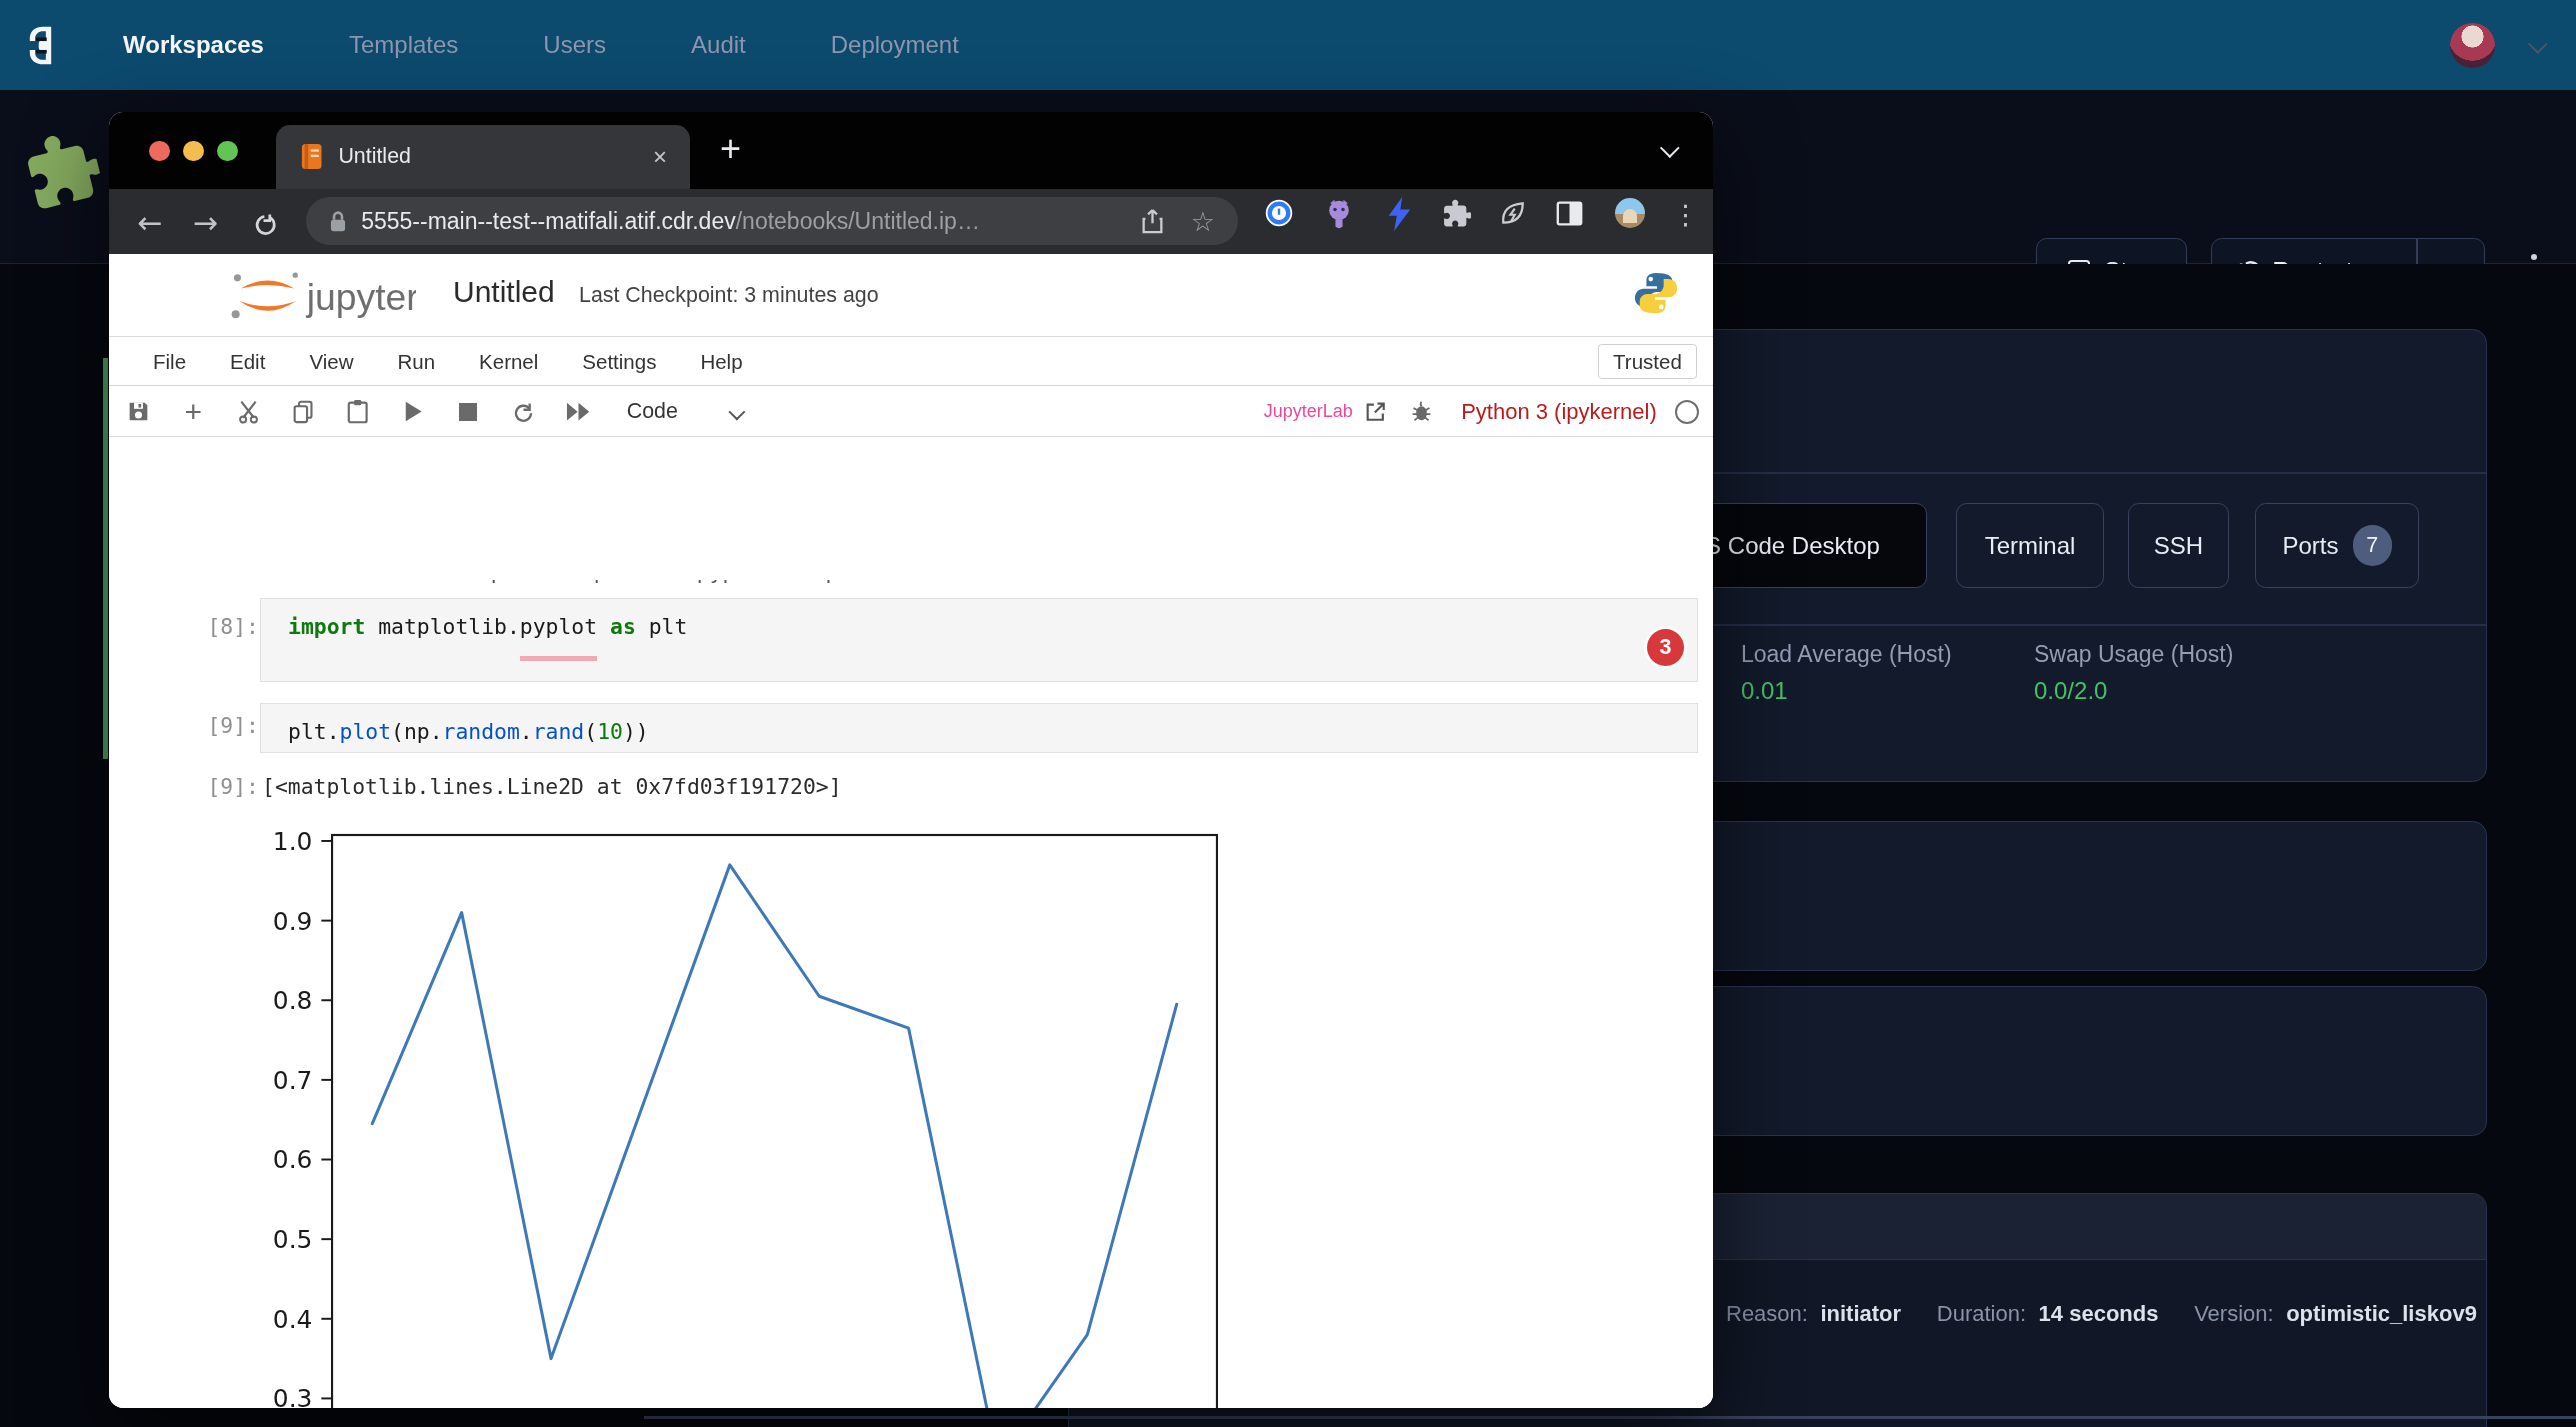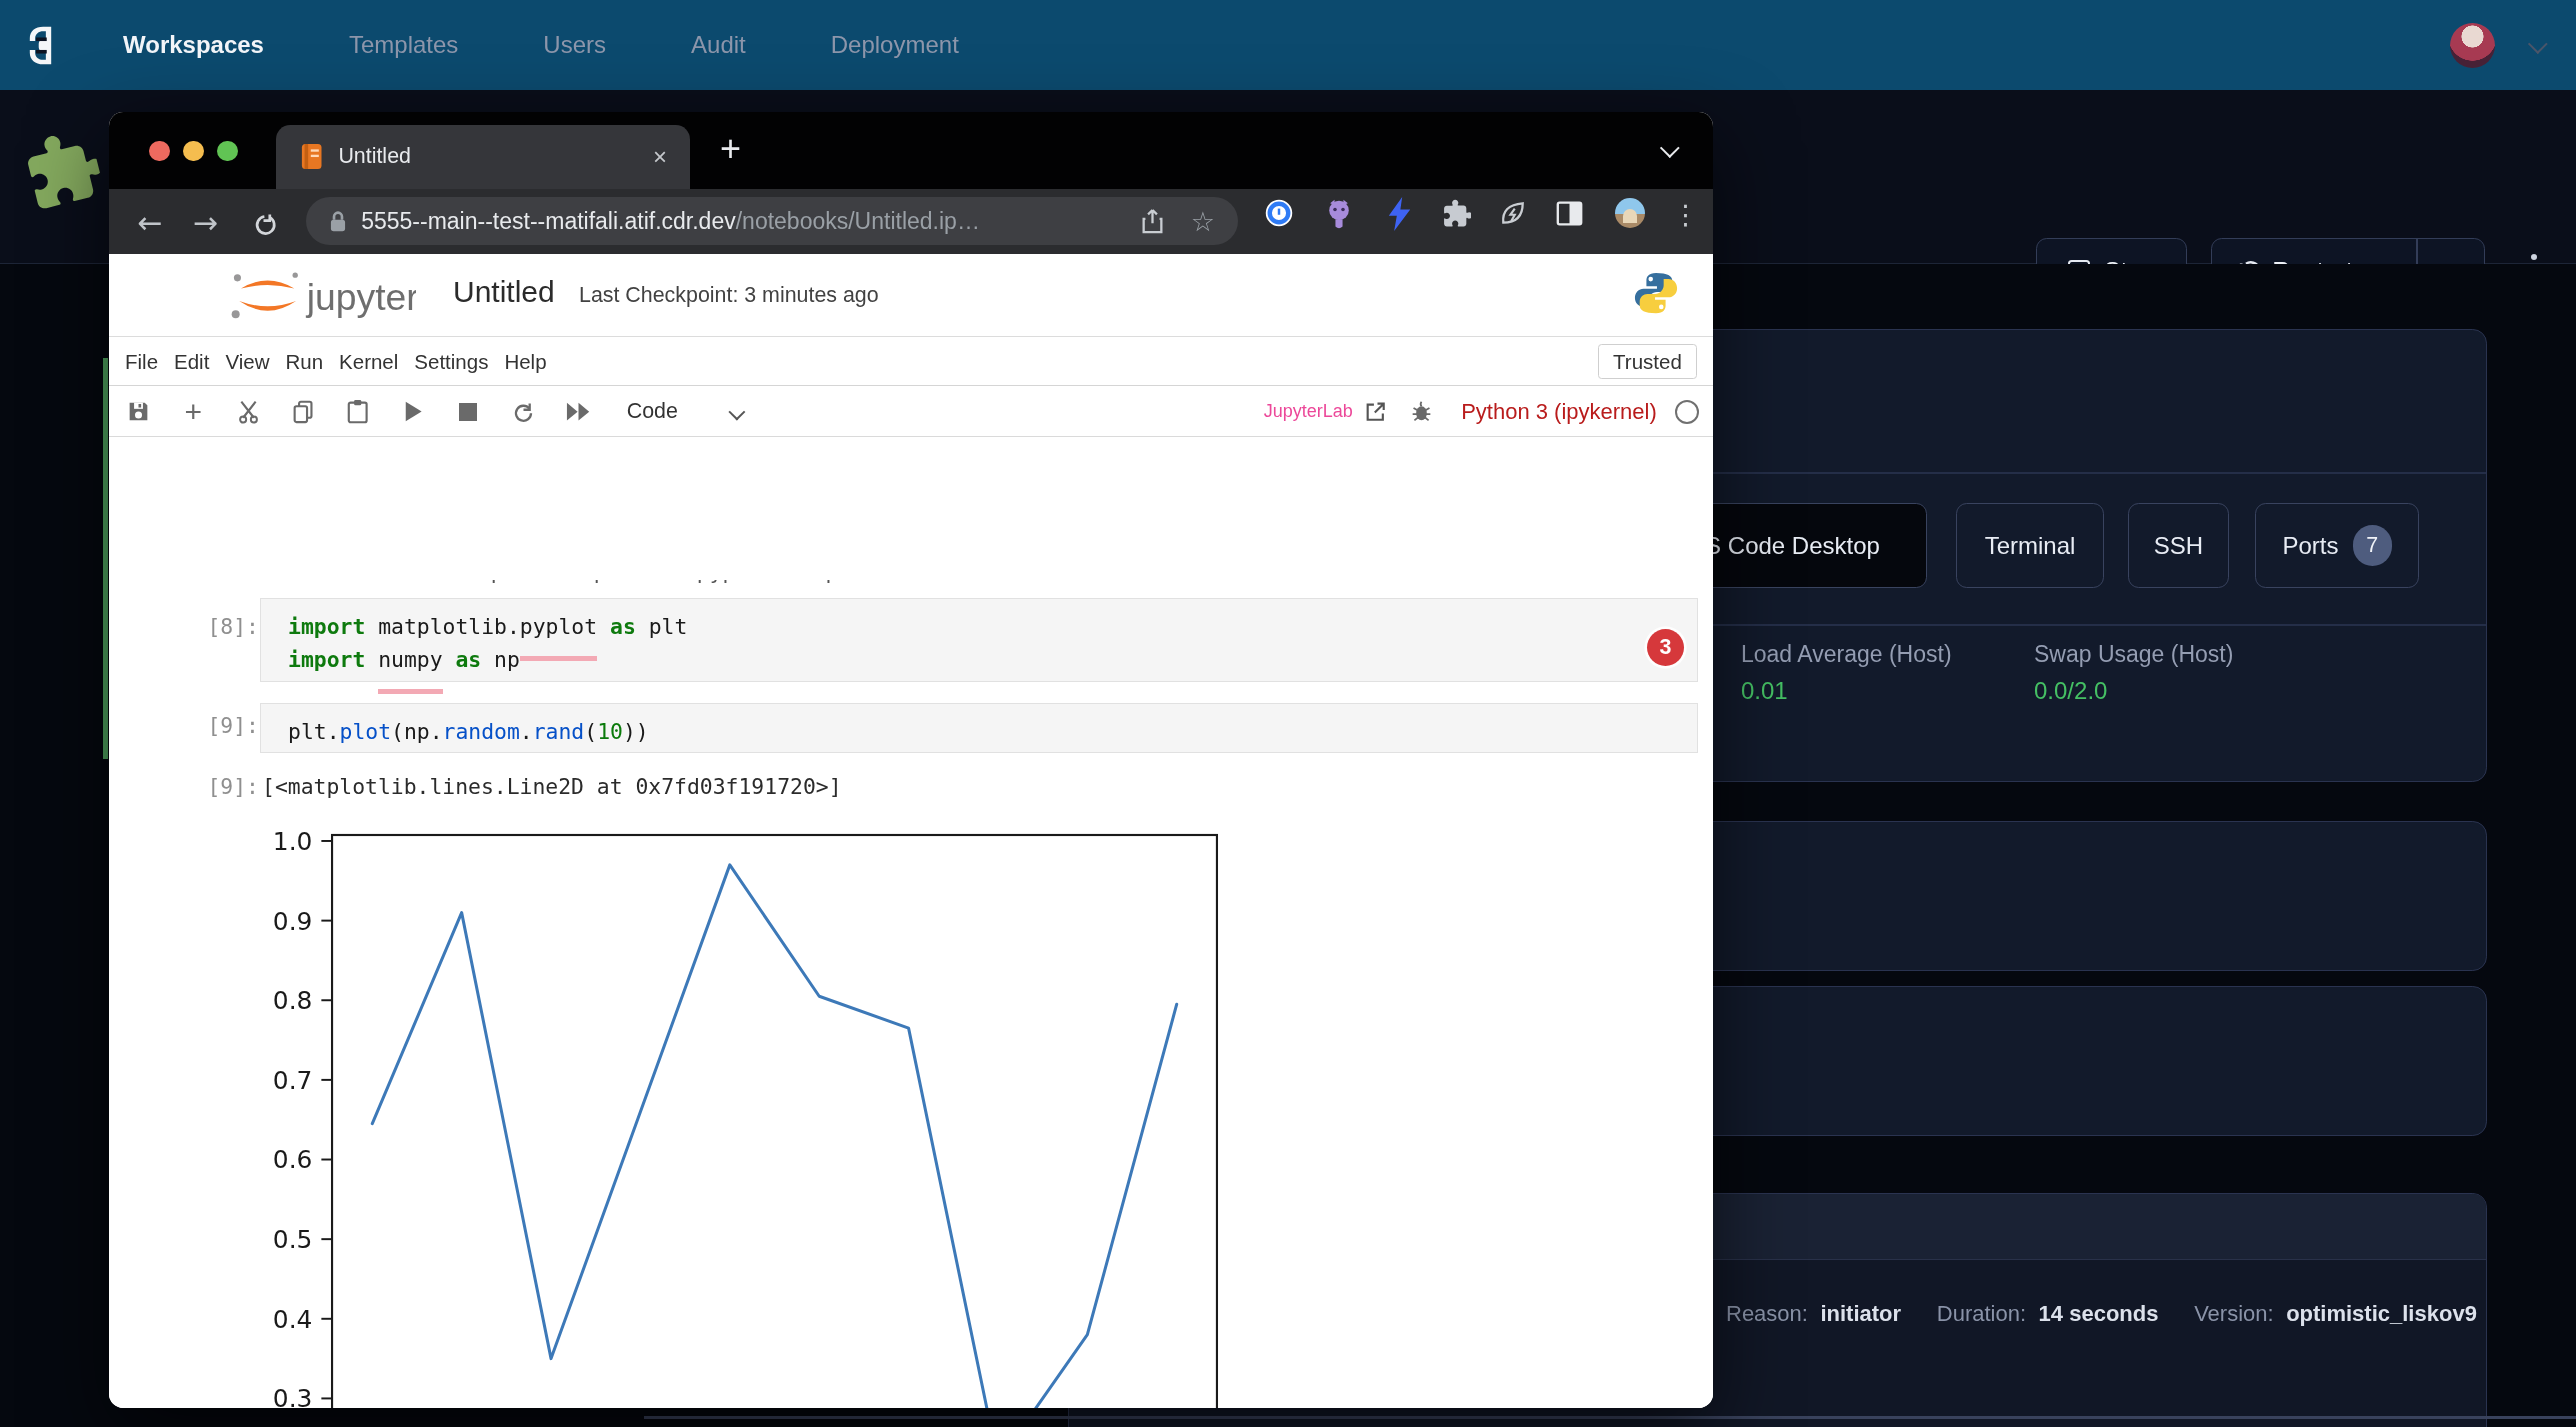--- a/index.html
+++ b/index.html
@@ -42,21 +42,21 @@
                display:flex;align-items:center;}
   .urlpill{position:absolute;left:197px;top:85px;width:932px;height:48px;background:#3e3f43;
            border-radius:24px;display:flex;align-items:center;}
   .navarrow{font-size:30px;color:#c0c4c9;font-family:"DejaVu Sans",sans-serif;}
 
   
   .jpage{position:absolute;left:0;top:142px;width:1604px;height:1154px;background:#ffffff;}
   .jheader{position:absolute;left:0;top:0;width:1838px;height:82px;border-bottom:1.8px solid #dcdcdc;}
   .jmenu{position:absolute;left:0;top:84px;width:1604px;height:47px;border-bottom:1.8px solid #d5d5d5;
          display:flex;align-items:center;}
-  .jmenu span{font-size:20.5px;color:#333;margin-left:16px;text-align:right;}
+  .jmenu span{font-size:20.5px;color:#333;margin-left:44px;text-align:right;}
   .jtoolbar{position:absolute;left:0;top:133px;width:1604px;height:49px;border-bottom:1.8px solid #dadada;
             display:flex;align-items:center;}
   .jicon{display:flex;align-items:center;justify-content:center;width:37px;height:37px;margin-left:18px;}
   .cellbox{position:absolute;left:151px;width:1438px;background:#f5f5f5;border:0.9px solid #e1e1e1;
            font-family:"DejaVu Sans Mono",monospace;font-size:21.4px;line-height:33px;
            padding:10.7px 0 10.7px 27px;box-sizing:border-box;color:#1a1a1a;}
   .prompt{position:absolute;width:67px;text-align:right;font-family:"DejaVu Sans Mono",monospace;
           font-size:21.4px;color:#8f8f8f;}
   .tok-kw{color:#0e7a0e;font-weight:bold;}
   .tok-pl{color:#1a1a1a;}
@@ -348,21 +348,20 @@
       <span style="margin:0 14.2px 0 18px;width:24px;height:24px;border:2.7px solid #707070;border-radius:50%;box-sizing:border-box;"></span>
     </div>
 
     <div class="abs" style="left:151px;top:326px;width:1438px;height:11.6px;overflow:hidden;">
       <div style="position:relative;top:-21.4px;left:205px;font-family:'DejaVu Sans Mono',monospace;font-size:21.4px;color:#555;">import matplotlib.pyplot as plt</div>
     </div>
 
     <span class="prompt" style="left:83px;top:360px;">[8]:</span>
     <div class="cellbox" style="top:344px;height:84px;">
       <div><span class="tok-kw">import</span><span class="tok-pl"> matplotlib.</span><span class="tok-warn">pyplot</span><span class="tok-pl"> </span><span class="tok-kw">as</span><span class="tok-pl"> plt</span></div>
-      <div><span class="tok-kw">import</span><span class="tok-pl"> </span><span class="tok-warn">numpy</span><span class="tok-pl"> </span><span class="tok-kw">as</span><span class="tok-pl"> np</span></div>
     </div>
     <div class="abs" style="left:1538px;top:375px;width:37px;height:37px;border-radius:50%;background:#d6383b;
                 box-shadow:0 0 0 2.7px rgba(255,255,255,.85);display:flex;align-items:center;justify-content:center;">
       <span style="color:#fff;font-size:21.4px;font-weight:bold;">3</span>
     </div>
 
     <span class="prompt" style="left:83px;top:459px;">[9]:</span>
     <div class="cellbox" style="top:449px;height:50px;">
       <div><span class="tok-pl">plt.</span><span class="tok-fn">plot</span><span class="tok-pl">(np.</span><span class="tok-fn">random</span><span class="tok-pl">.</span><span class="tok-fn">rand</span><span class="tok-pl">(</span><span class="tok-num">10</span><span class="tok-pl">))</span></div>
     </div>

